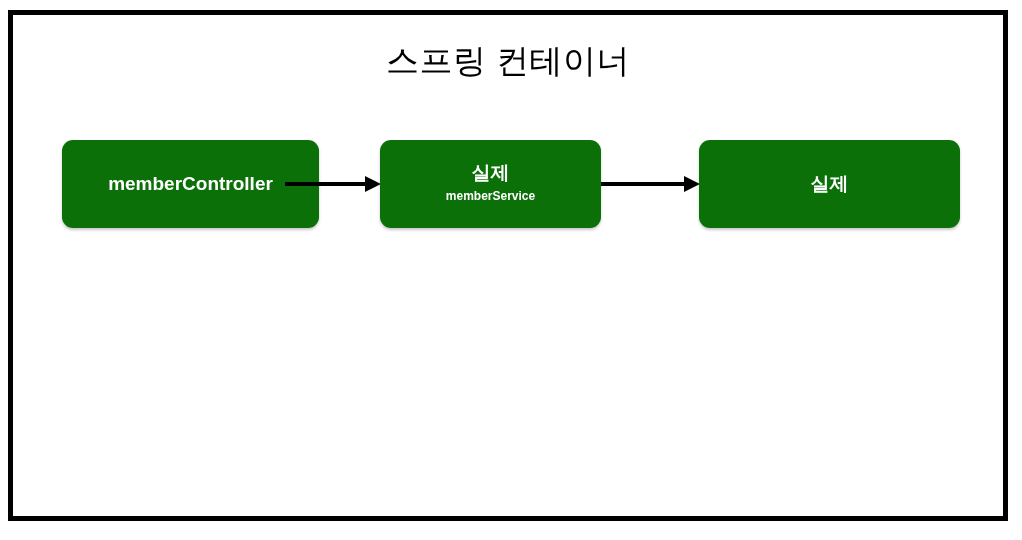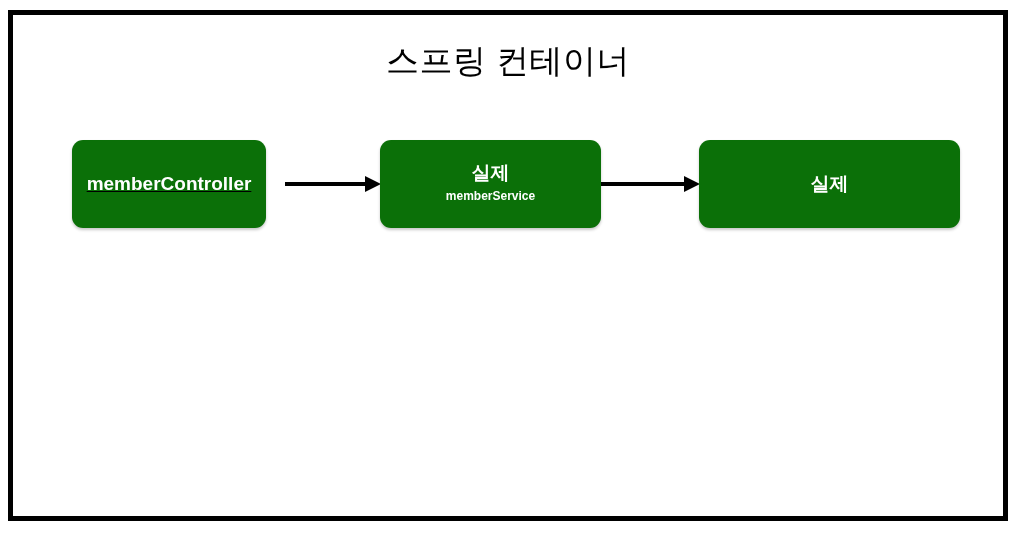--- a/index.html
+++ b/index.html
@@ -68,25 +68,24 @@
     line-height: 24px;
     text-align: center;
     white-space: nowrap;
   }
   .bean-line.sub {
     font-size: 12px;
     line-height: 23px;
   }
 
   #box-controller {
-    left: 72px;
+    left: 62px;
     top: 140px;
-    width: 194px;
+    width: 257px;
     height: 88px;
-    text-decoration: underline;
   }
   #box-service {
     left: 380px;
     top: 140px;
     width: 221px;
     height: 88px;
   }
   #box-repository {
     left: 699px;
     top: 140px;

